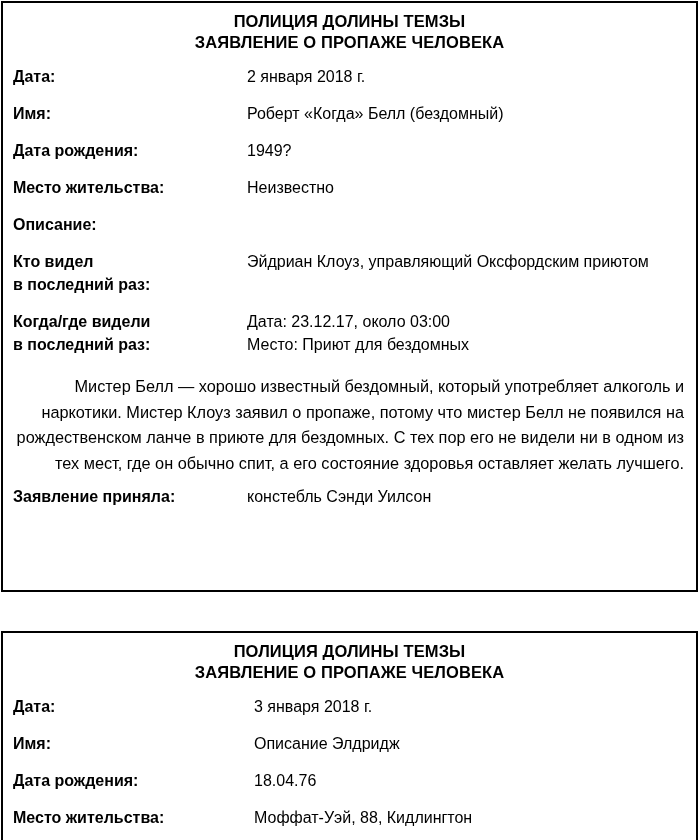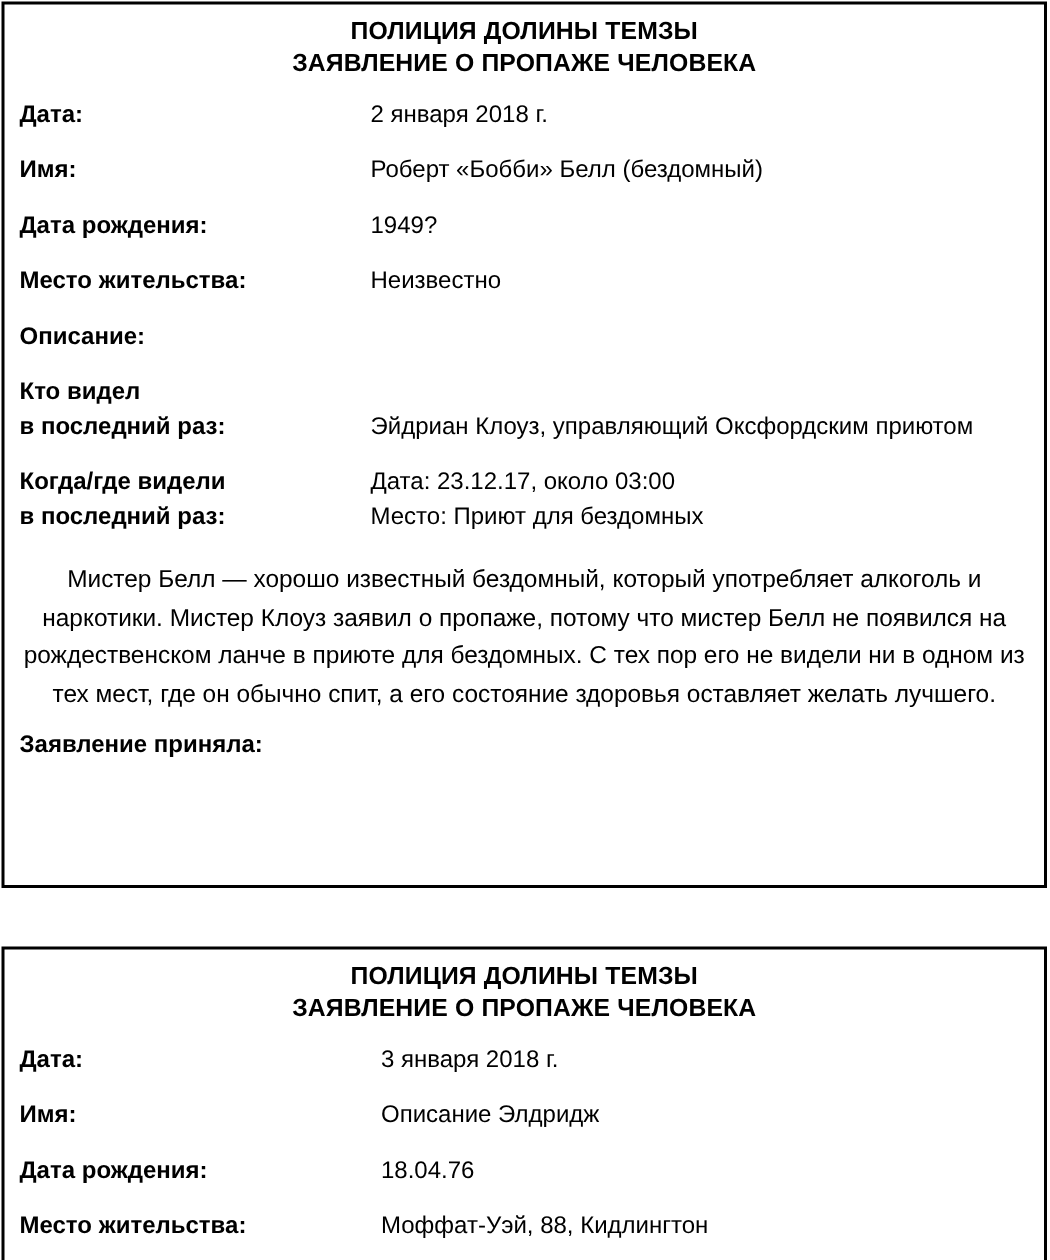--- a/index.html
+++ b/index.html
@@ -60,21 +60,21 @@
     display: block;
     white-space: nowrap;
   }
 
   .fields {
     padding: 0 10px 0 10px;
   }
 
   .row {
     display: flex;
-    align-items: flex-end;
+    align-items: flex-start;
     margin-bottom: 14px;
   }
   .row:first-child { margin-top: 8px; }
 
   .label {
     flex: 0 0 auto;
     width: 234px;
     font-weight: bold;
     font-size: 16px;
     line-height: 23px;
@@ -85,21 +85,21 @@
     flex: 1 1 auto;
     font-size: 16px;
     line-height: 23px;
     white-space: pre-line;
   }
 
   .narrative {
     padding: 4px 12px 0 12px;
     font-size: 16.3px;
     line-height: 25.5px;
-    text-align: center;
+    text-align: right;
   }
 
   .signoff {
     display: flex;
     align-items: flex-end;
     padding: 9px 10px 0 10px;
   }
   .signoff .label { width: 234px; }
   .signoff .value { }
 
@@ -117,21 +117,21 @@
       <span class="title-line">ЗАЯВЛЕНИЕ О ПРОПАЖЕ ЧЕЛОВЕКА</span>
     </div>
 
     <div class="fields">
       <div class="row">
         <div class="label">Дата:</div>
         <div class="value">2 января 2018 г.</div>
       </div>
       <div class="row">
         <div class="label">Имя:</div>
-        <div class="value">Роберт «Бобби» Белл (бездомный)</div>
+        <div class="value">Роберт «Когда» Белл (бездомный)</div>
       </div>
       <div class="row">
         <div class="label">Дата рождения:</div>
         <div class="value">1949?</div>
       </div>
       <div class="row">
         <div class="label">Место жительства:</div>
         <div class="value">Неизвестно</div>
       </div>
       <div class="row">
@@ -147,20 +147,21 @@
 в последний раз:</div>
         <div class="value">Дата: 23.12.17, около 03:00
 Место: Приют для бездомных</div>
       </div>
     </div>
 
     <div class="narrative">Мистер Белл — хорошо известный бездомный, который употребляет алкоголь и наркотики. Мистер Клоуз заявил о пропаже, потому что мистер Белл не появился на рождественском ланче в приюте для бездомных. С тех пор его не видели ни в одном из тех мест, где он обычно спит, а его состояние здоровья оставляет желать лучшего.</div>
 
     <div class="signoff">
       <div class="label">Заявление приняла:</div>
+      <div class="value">констебль Сэнди Уилсон</div>
     </div>
   </div>
 
   <div class="report" id="report-2">
     <div class="title-block">
       <span class="title-line">ПОЛИЦИЯ ДОЛИНЫ ТЕМЗЫ</span>
       <span class="title-line">ЗАЯВЛЕНИЕ О ПРОПАЖЕ ЧЕЛОВЕКА</span>
     </div>
 
     <div class="fields">

